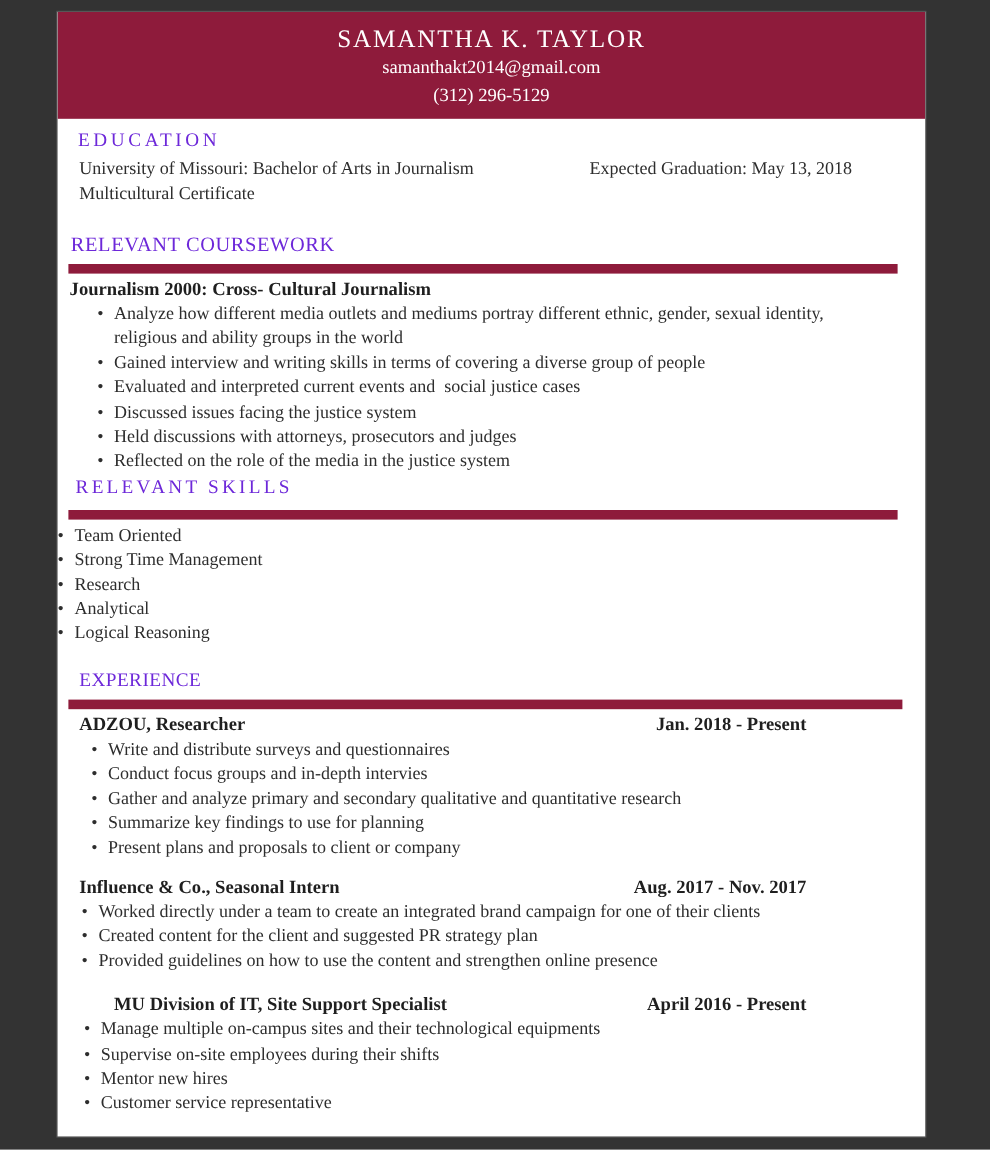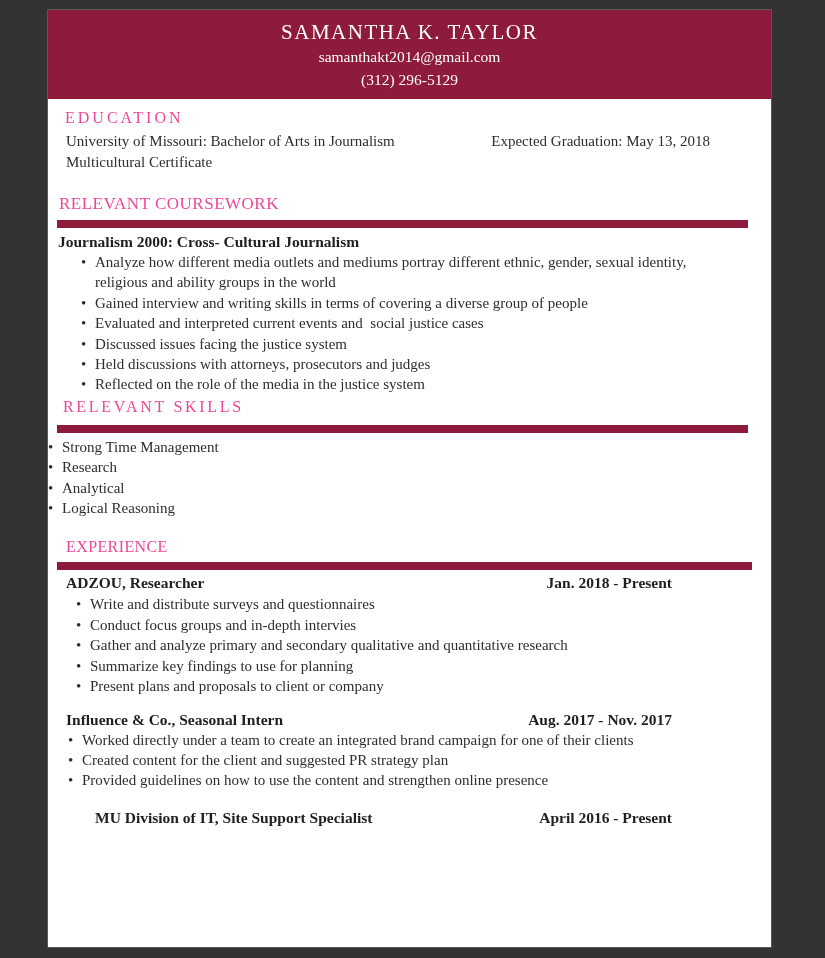--- a/index.html
+++ b/index.html
@@ -37,21 +37,21 @@
     line-height:26px;
     font-weight:400;
   }
   .res-contact{
     font-size:15.5px;
     line-height:23px;
   }
   
   .sec-head{
     font-weight:400;
-    color:#ec4899;
+    color:#6d28d9;
     line-height:20px;
   }
   .h-education{font-size:16px;letter-spacing:3px;padding-left:17px;margin-top:9px;}
   .h-coursework{font-size:17px;letter-spacing:0.5px;padding-left:11px;margin-top:21px;}
   .h-skills{font-size:16px;letter-spacing:2.7px;padding-left:15px;margin-top:2px;}
   .h-experience{font-size:16px;letter-spacing:0.4px;padding-left:18px;margin-top:19px;}
   .bar{
     height:8px;
     background:var(--accent);
     width:691px;
@@ -161,20 +161,21 @@
       <li>Held discussions with attorneys, prosecutors and judges</li>
       <li>Reflected on the role of the media in the justice system</li>
     </ul>
   </div>
 
   <div>
     <div class="sec-head h-skills">RELEVANT SKILLS</div>
     <div class="bar bar-skills"></div>
     <div class="skills-cols">
       <ul class="skills-col2">
+        <li>Team Oriented</li>
         <li>Strong Time Management</li>
         <li>Research</li>
         <li>Analytical</li>
         <li>Logical Reasoning</li>
       </ul>
     </div>
   </div>
 
   <div>
     <div class="sec-head h-experience">EXPERIENCE</div>
@@ -199,15 +200,21 @@
     <ul class="job-ul-2">
       <li>Worked directly under a team to create an integrated brand campaign for one of their clients</li>
       <li>Created content for the client and suggested PR strategy plan</li>
       <li>Provided guidelines on how to use the content and strengthen online presence</li>
     </ul>
 
     <div class="job-row job3">
       <span>MU Division of IT, Site Support Specialist</span>
       <span>April 2016 - Present</span>
     </div>
+    <ul class="job-ul-3">
+      <li>Manage multiple on-campus sites and their technological equipments</li>
+      <li>Supervise on-site employees during their shifts</li>
+      <li>Mentor new hires</li>
+      <li>Customer service representative</li>
+    </ul>
   </div>
 
 </div>
 
 </body></html>

